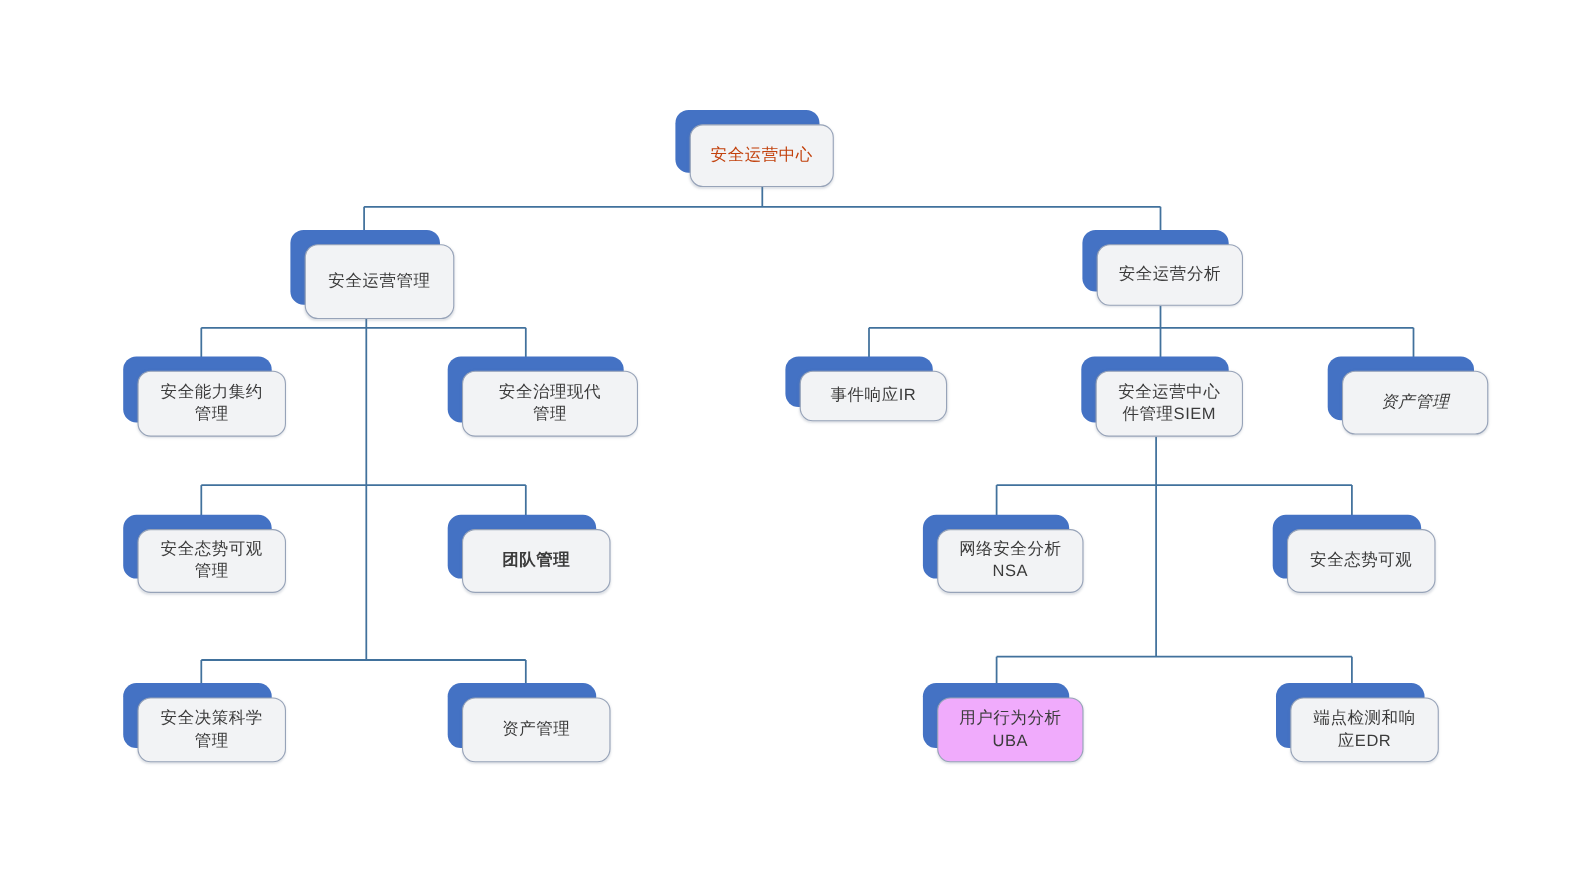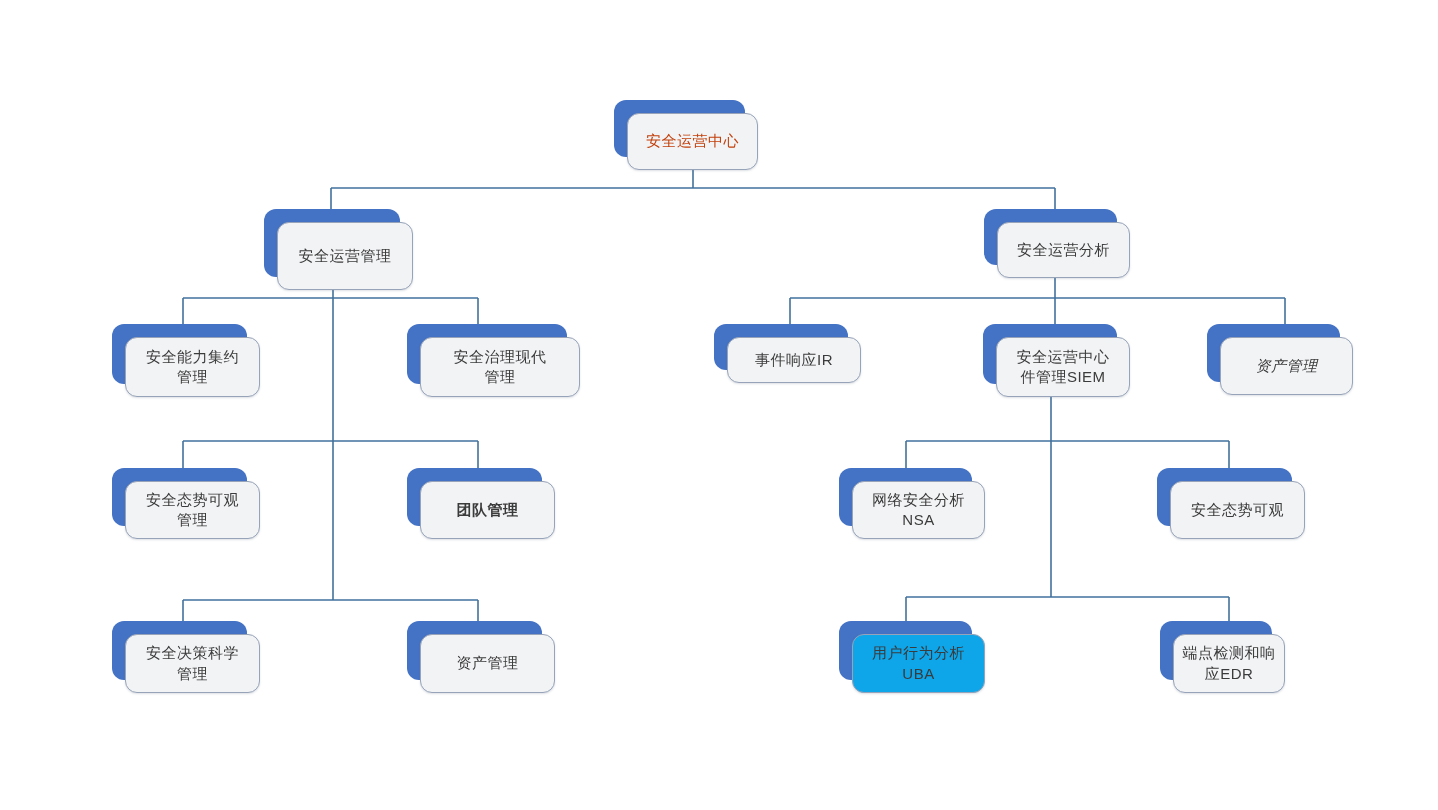--- a/index.html
+++ b/index.html
@@ -176,25 +176,25 @@
       </div>
     </div>
     <div class="node" style="left: 1170px; top: 481px; width: 135px; height: 58px;">
       <div class="node-shadow" style="background: rgb(68, 114, 196);"></div>
       <div class="node-box" style="background: rgb(242, 243, 245); border-color: rgb(151, 163, 184);">
         <span class="node-label" style="color: rgb(59, 59, 59);">安全态势可观</span>
       </div>
     </div>
     <div class="node" style="left: 852px; top: 634px; width: 133px; height: 59px;">
       <div class="node-shadow" style="background: rgb(68, 114, 196);"></div>
-      <div class="node-box" style="background: #0ea5e9; border-color: rgb(151, 163, 184);">
+      <div class="node-box" style="background: #f0abfc; border-color: rgb(151, 163, 184);">
         <span class="node-label" style="color: rgb(59, 59, 59);">用户行为分析
 UBA</span>
       </div>
     </div>
-    <div class="node" style="left: 1173px; top: 634px; width: 112px; height: 59px;">
+    <div class="node" style="left: 1173px; top: 634px; width: 135px; height: 59px;">
       <div class="node-shadow" style="background: rgb(68, 114, 196);"></div>
       <div class="node-box" style="background: rgb(242, 243, 245); border-color: rgb(151, 163, 184);">
         <span class="node-label" style="color: rgb(59, 59, 59);">端点检测和响
 应EDR</span>
       </div>
     </div>
   </div>
 
 </body></html>

